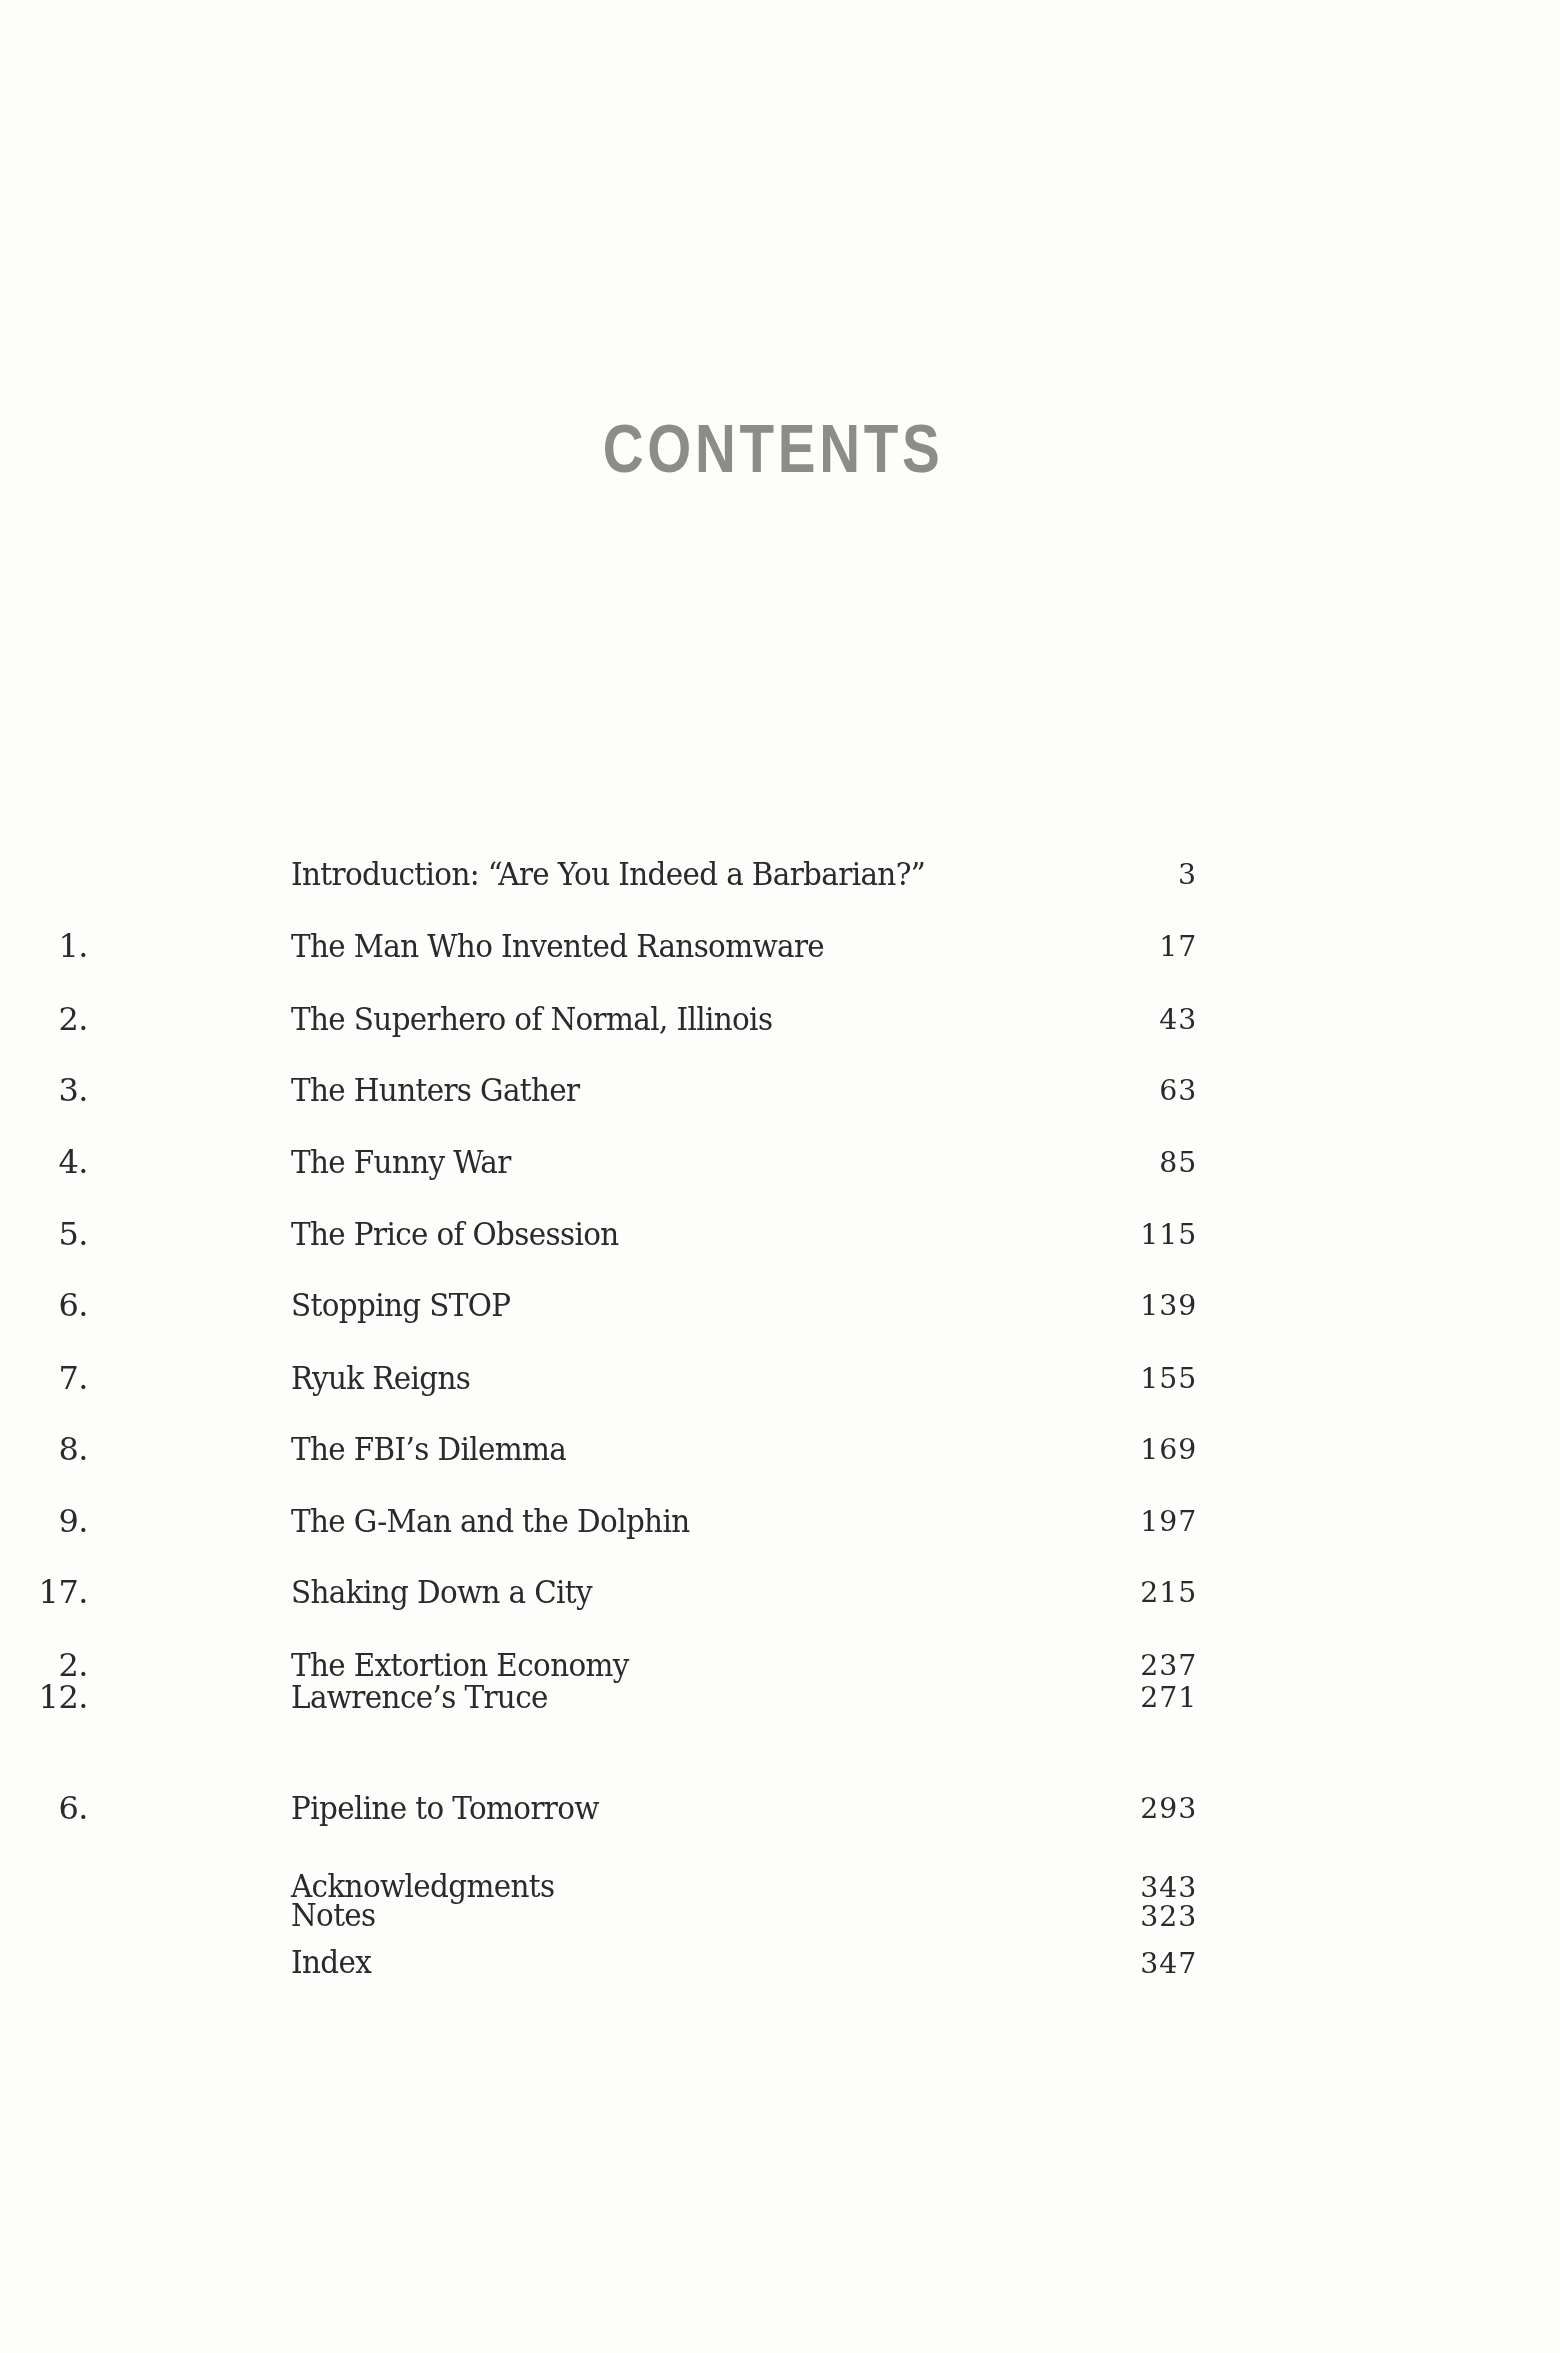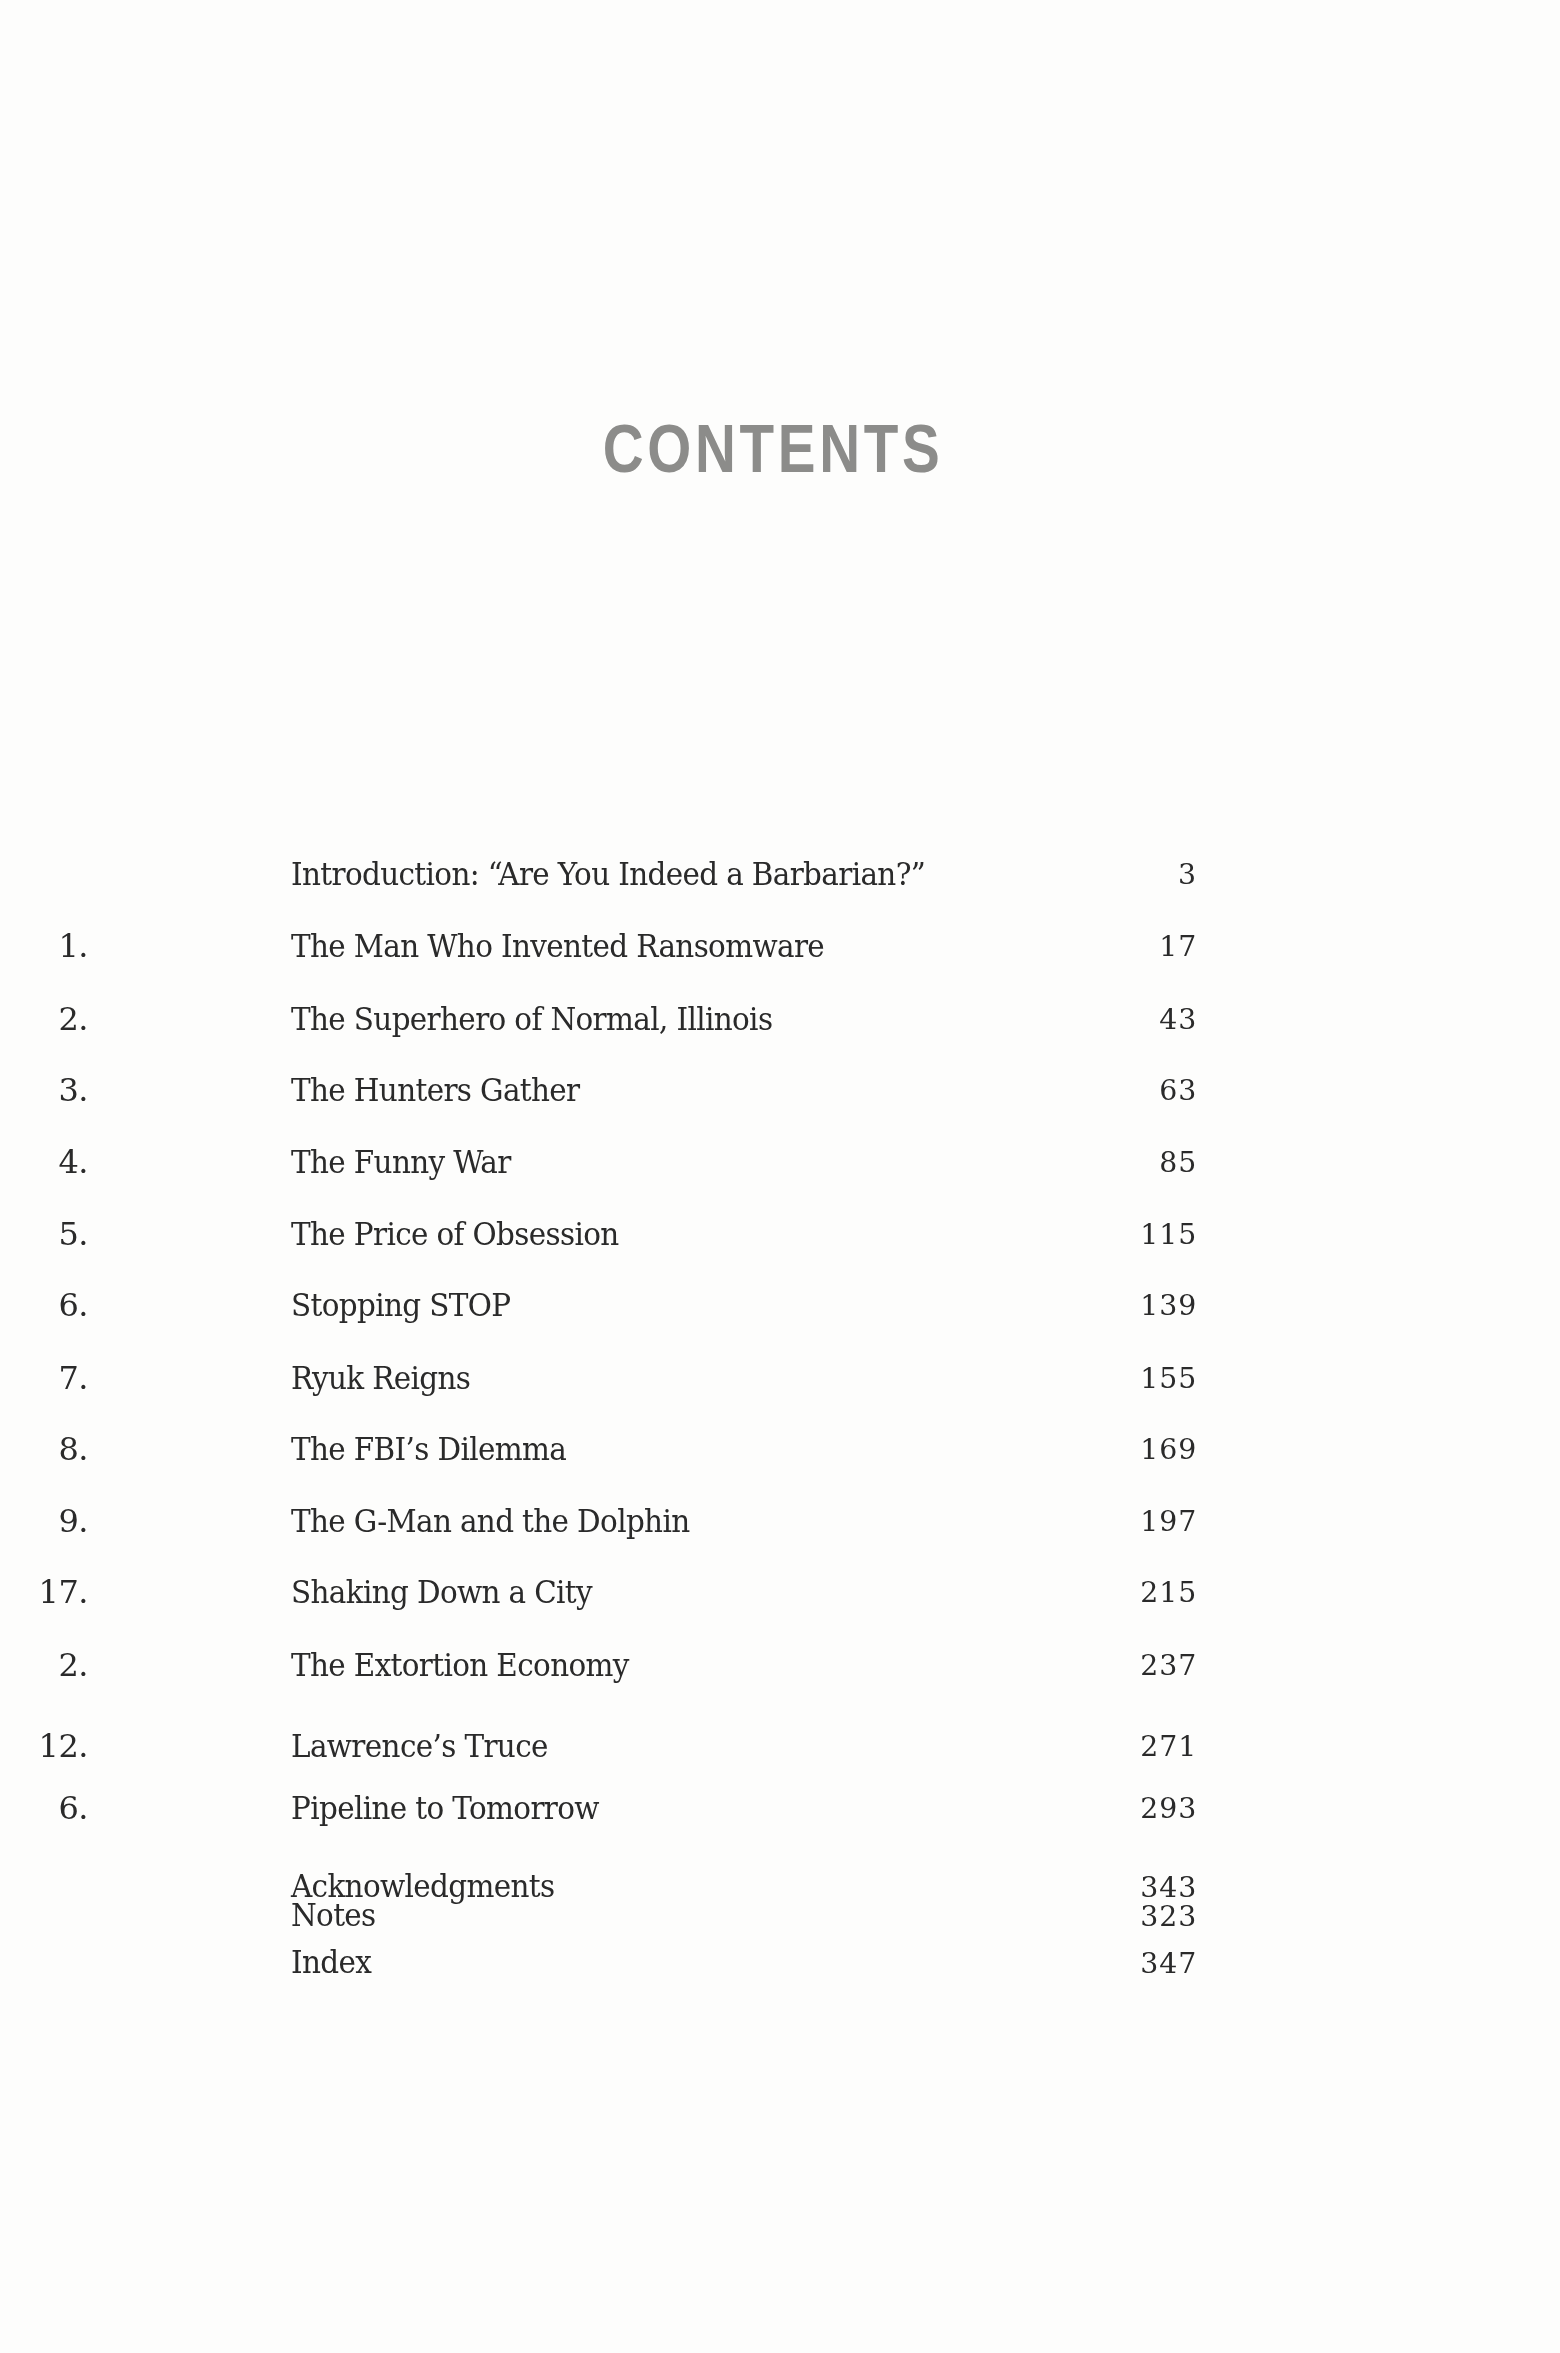--- a/index.html
+++ b/index.html
@@ -136,21 +136,21 @@
   <div class="row" style="top:1573px">
     <span class="num">17.</span>
     <span class="label">Shaking Down a City</span>
     <span class="page">215</span>
   </div>
   <div class="row" style="top:1646px">
     <span class="num">2.</span>
     <span class="label">The Extortion Economy</span>
     <span class="page">237</span>
   </div>
-  <div class="row" style="top:1727px">
+  <div class="row" style="top:1678px">
     <span class="num">12.</span>
     <span class="label">Lawrence’s Truce</span>
     <span class="page">271</span>
   </div>
   <div class="row" style="top:1789px">
     <span class="num">6.</span>
     <span class="label">Pipeline to Tomorrow</span>
     <span class="page">293</span>
   </div>
 

